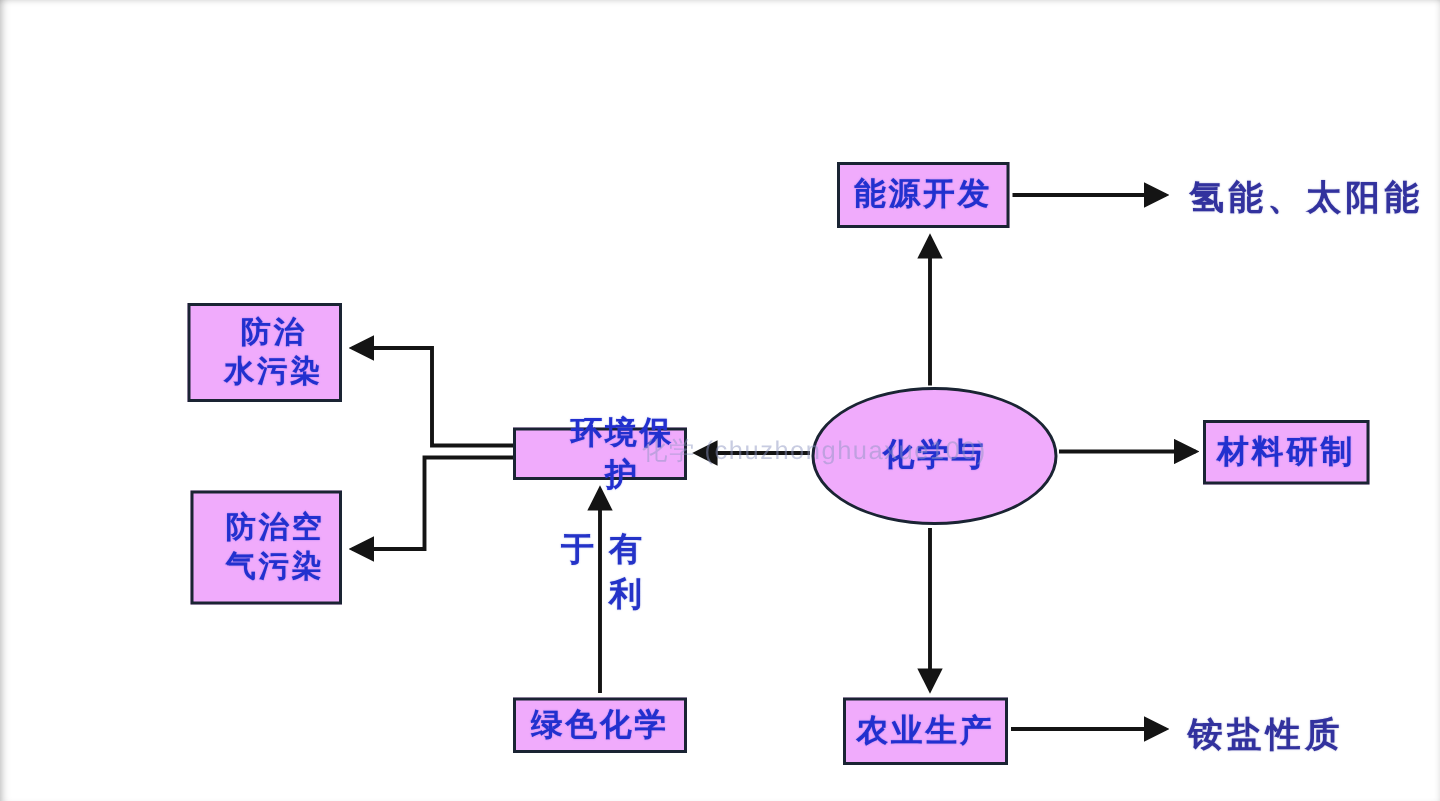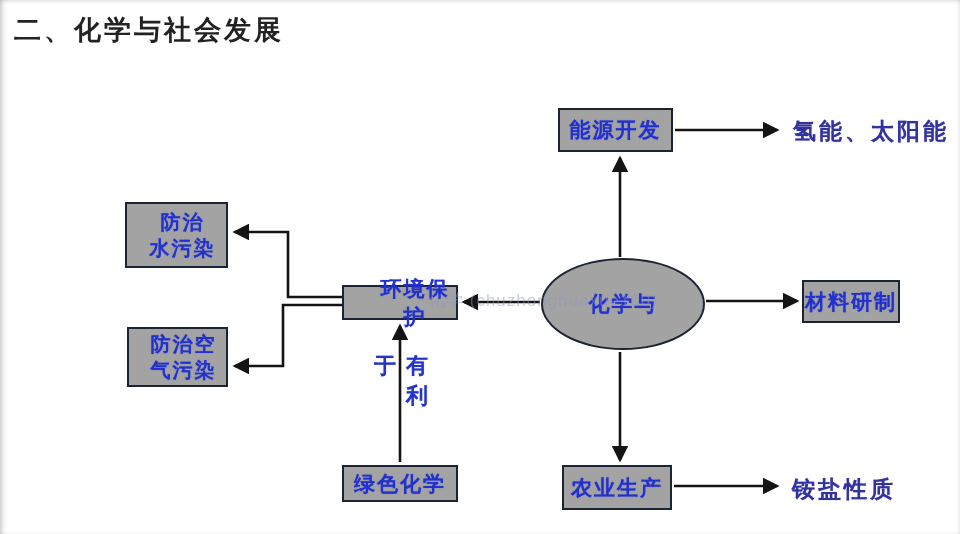--- a/index.html
+++ b/index.html
@@ -8,21 +8,21 @@
     font-family:"Liberation Sans","DejaVu Sans",sans-serif;
     box-shadow:inset 5px 0 6px -4px rgba(0,0,0,.28), inset 0 3px 5px -3px rgba(0,0,0,.18), inset -4px 0 5px -4px rgba(0,0,0,.12);
   }
   .page-title{
     position:absolute;left:14px;top:12px;
     font-family:"Liberation Serif","DejaVu Serif",serif;
     font-size:27px;font-weight:bold;color:#222222;letter-spacing:3px;white-space:nowrap;
   }
   .box{
     position:absolute;box-sizing:border-box;
-    background:#a3a3a3;border:2px solid #1a2433;
+    background:#f0abfc;border:2px solid #1a2433;
     display:flex;flex-direction:column;align-items:center;justify-content:center;
     color:#2230cf;font-weight:bold;text-align:center;line-height:1.3;letter-spacing:2px;
     text-shadow:0 0 1px rgba(40,60,200,.55);
   }
   .box span{display:block;}
   .ellipse{border-radius:50%;}
   .freelabel{
     position:absolute;color:#32329e;font-weight:bold;font-size:23px;letter-spacing:3px;white-space:nowrap;
     text-shadow:0 0 1px rgba(50,50,158,.5);
   }
@@ -37,21 +37,20 @@
   svg.arrows{position:absolute;left:0;top:0;width:960px;height:534px;z-index:4;}
   .box,.ellipse{z-index:5;}
   .fs21{font-size:21px;}
   .fs20{font-size:20px;padding-left:12px;}
 </style>
 </head>
 <body>
 
 <div class="stage">
 
-  <div class="page-title">二、化学与社会发展</div>
 
   <svg class="arrows" viewBox="0 0 960 534" xmlns="http://www.w3.org/2000/svg">
     <defs>
       <marker id="ah" viewBox="0 0 10 10" refX="8.5" refY="5" markerWidth="6.5" markerHeight="6.5" orient="auto">
         <path d="M0,0 L10,5 L0,10 z" fill="#141414"></path>
       </marker>
     </defs>
 
     <line x1="620" y1="257" x2="620" y2="158" stroke="#141414" stroke-width="2.6" marker-end="url(#ah)"></line>
 
@@ -73,38 +72,38 @@
   </svg>
 
   <div class="box ellipse fs21" style="left:541px;top:258px;width:164px;height:92px;">
     <span>化学与</span>
   </div>
 
   <div class="box fs21" style="left:558px;top:108px;width:115px;height:44px;">
     <span>能源开发</span>
   </div>
 
-  <div class="box fs21" style="left:802px;top:280px;width:98px;height:43px;">
+  <div class="box fs21" style="left:802px;top:280px;width:111px;height:43px;">
     <span>材料研制</span>
   </div>
 
   <div class="box fs21" style="left:562px;top:465px;width:110px;height:45px;">
     <span>农业生产</span>
   </div>
 
   <div class="box fs21" style="left:342px;top:285px;width:116px;height:35px;padding-left:30px;">
     <span>环境保护</span>
   </div>
 
   <div class="box fs20" style="left:125px;top:202px;width:103px;height:66px;">
     <span>防治</span>
     <span>水污染</span>
   </div>
 
-  <div class="box fs20" style="left:127px;top:327px;width:101px;height:60px;">
+  <div class="box fs20" style="left:127px;top:327px;width:101px;height:76px;">
     <span>防治空</span>
     <span>气污染</span>
   </div>
 
   <div class="box fs21" style="left:342px;top:465px;width:116px;height:37px;">
     <span>绿色化学</span>
   </div>
 
   <div class="freelabel" style="left:793px;top:116px;">氢能、太阳能</div>
 

